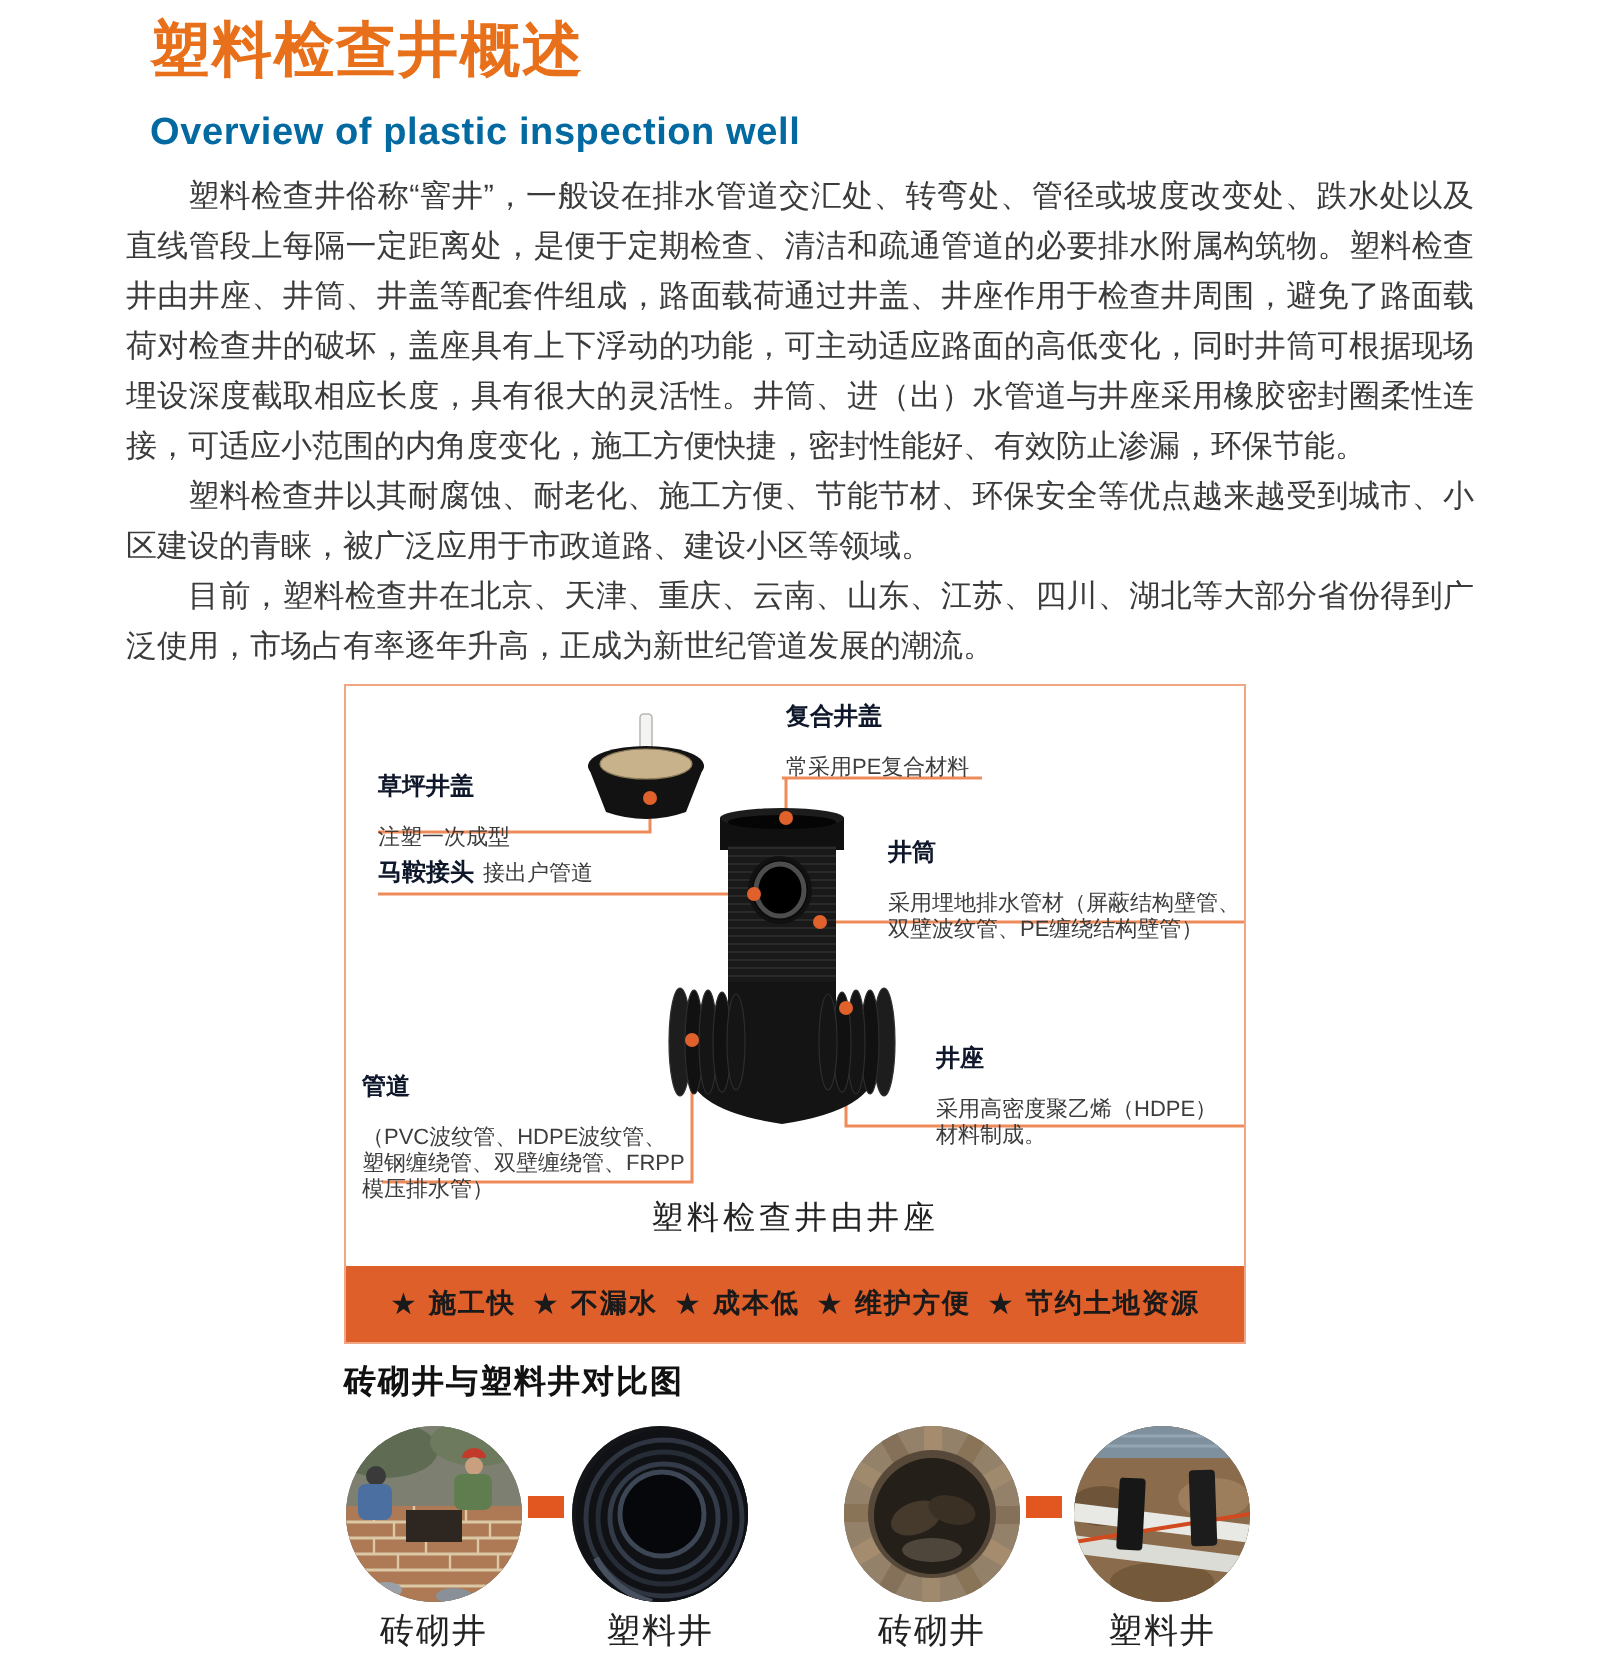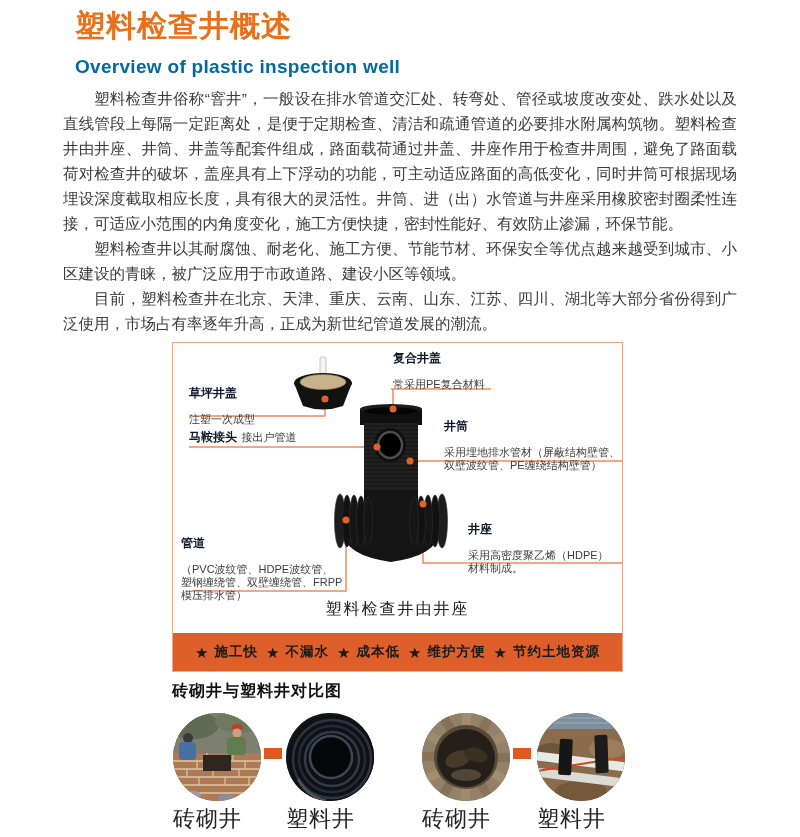--- a/index.html
+++ b/index.html
@@ -37,21 +37,21 @@
   .benefit .blabel{font-size:13.5px;font-weight:bold;color:#1a1a1a;letter-spacing:1px;}
   
   .cmp-title{position:absolute;left:172px;top:681px;font-size:16px;font-weight:bold;color:#111;letter-spacing:1px;}
   .photo{
     position:absolute;top:713px;width:88px;height:88px;border-radius:50%;overflow:hidden;background:#777;
   }
   .photo svg{display:block;}
   .p1{left:173px;} .p2{left:286px;} .p3{left:422px;} .p4{left:537px;}
   .vs-dash{position:absolute;top:748px;width:18px;height:11px;background:#e1571f;}
   .d1{left:264px;} .d2{left:513px;}
-  .photo-label{position:absolute;top:804px;width:88px;font-size:22px;color:#222;letter-spacing:1px;}
+  .photo-label{position:absolute;top:804px;width:88px;text-align:center;font-size:17px;color:#222;letter-spacing:1px;}
   .l1{left:173px;} .l2{left:286px;} .l3{left:422px;} .l4{left:537px;}
 </style>
 </head>
 <body>
 
 <div class="page">
 
   <div class="hdr">
     <div class="title">塑料检查井概述</div>
     <div class="subtitle">Overview of plastic inspection well</div>

